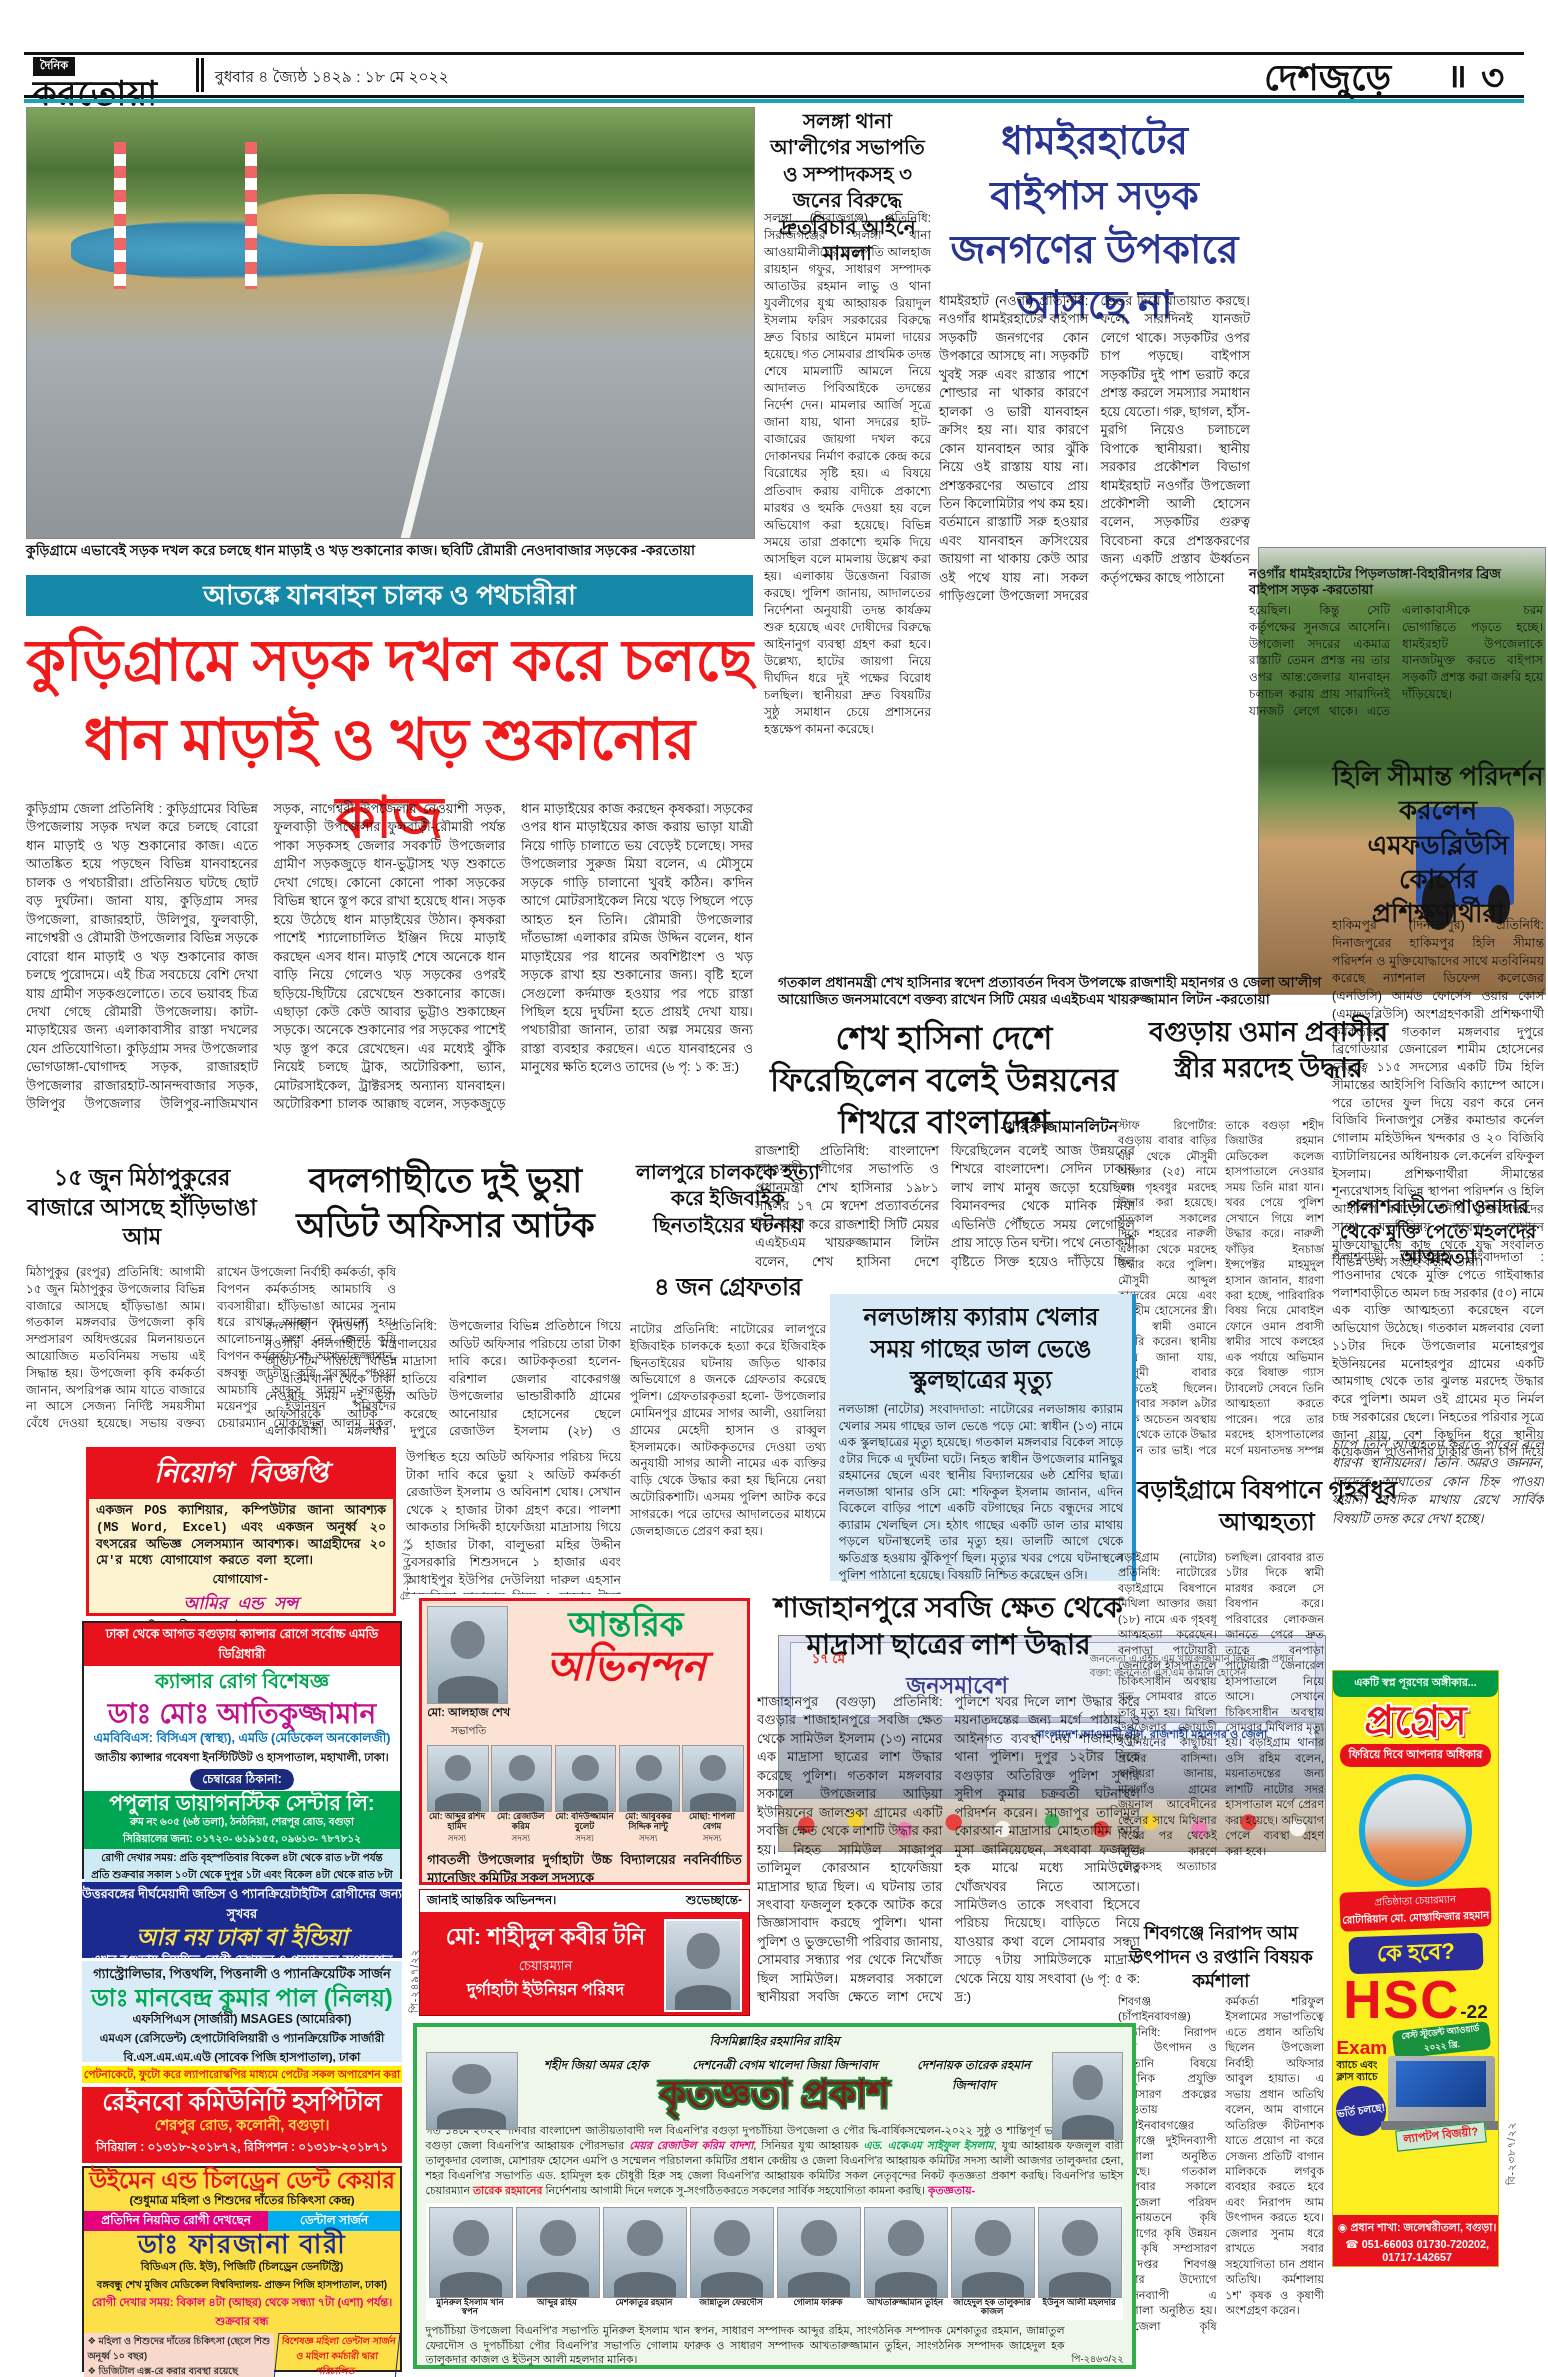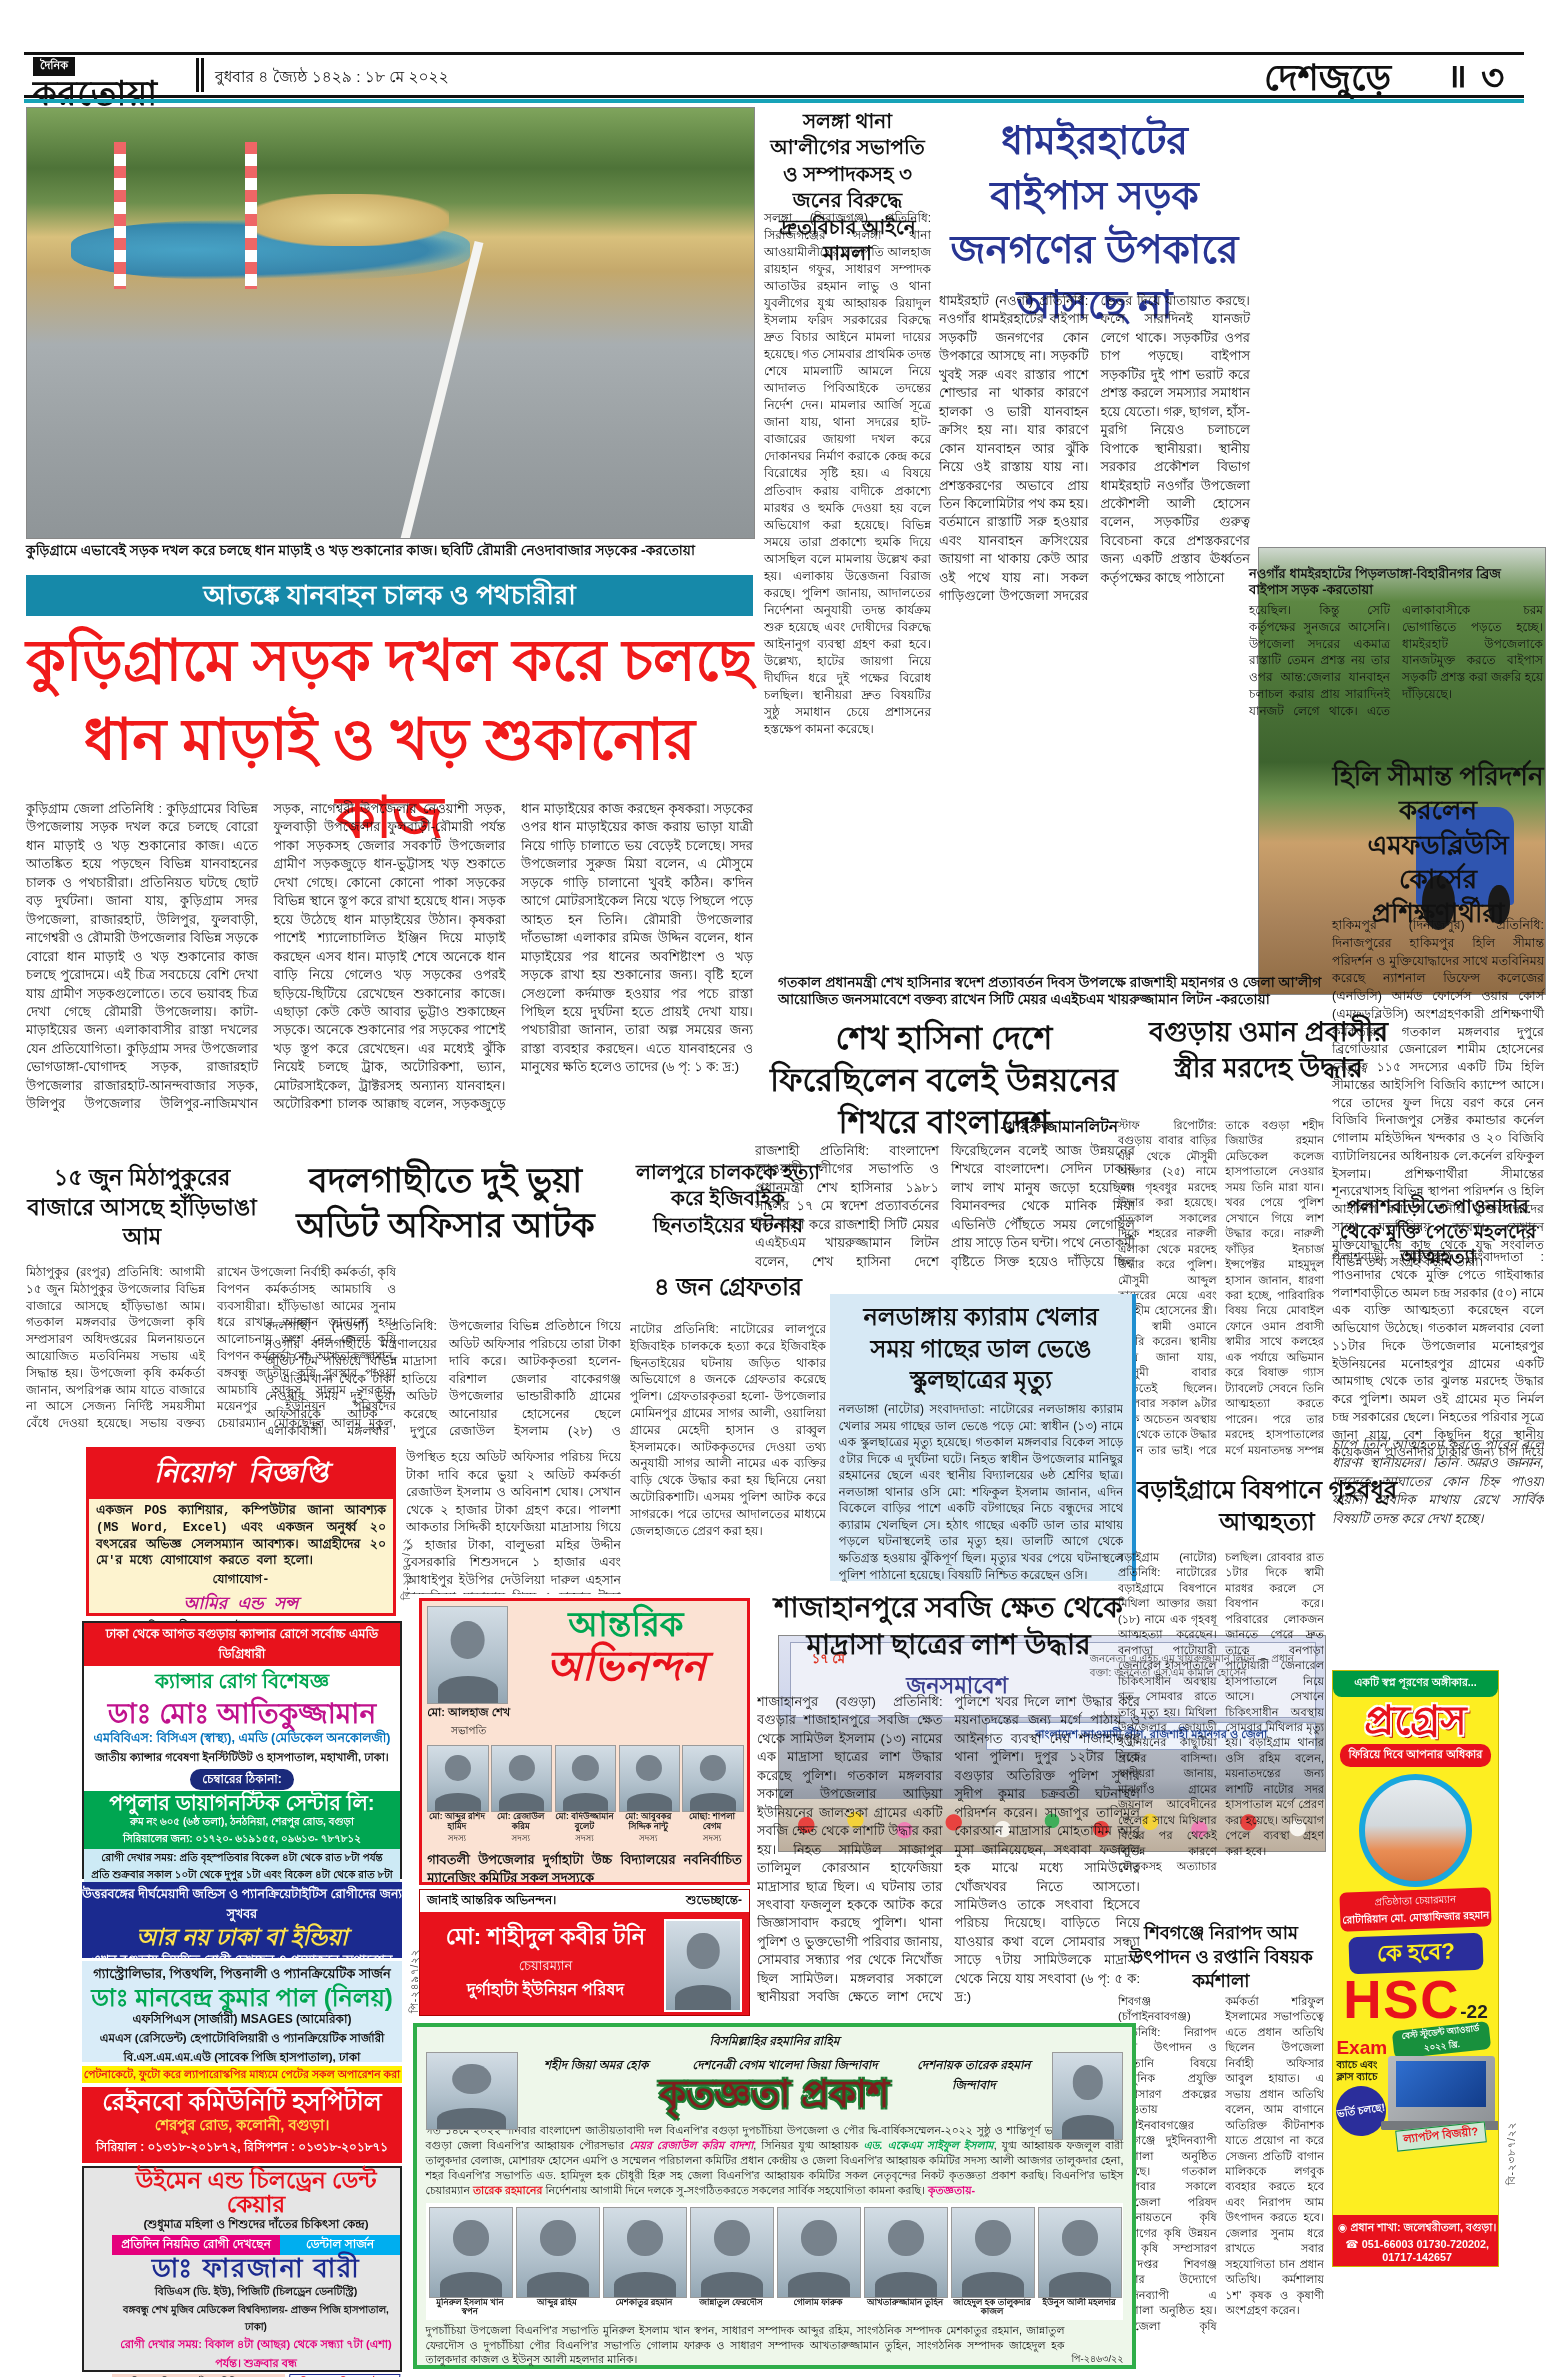--- a/index.html
+++ b/index.html
@@ -192,21 +192,21 @@
   </div>
 
   <div class="abs c b" style="left:82px;top:2066px;width:320px;height:17px;background:#fff200;color:#e8121c;font-size:10.8px;line-height:17px;">পেটনাকেটে, ফুটো করে ল্যাপারোস্কপির মাধ্যমে পেটের সকল অপারেশন করা হয়।</div>
 
   <div class="abs c" style="left:82px;top:2087px;width:320px;height:76px;background:#e8121c;padding-top:1.7px;box-sizing:border-box;">
     <div class="w b" style="font-size:24px;line-height:1.05;">রেইনবো কমিউনিটি হসপিটাল</div>
     <div class="b" style="color:#ffe34d;font-size:14.6px;">শেরপুর রোড, কলোনী, বগুড়া।</div>
     <div class="w b" style="font-size:12px;">সিরিয়াল : ০১৩১৮-২০১৮৭২, রিসিপশন : ০১৩১৮-২০১৮৭১</div>
   </div>
 
-  <div class="abs" style="left:82px;top:2166px;width:320px;height:206px;border:2.6px solid #222;box-sizing:border-box;background:#e5e5e5;padding-left:28px;">
+  <div class="abs" style="left:82px;top:2166px;width:320px;height:206px;border:2.6px solid #222;box-sizing:border-box;background:#fde047;">
     <div class="c b" style="color:#e8121c;font-size:23px;line-height:1.05;">উইমেন এন্ড চিলড্রেন ডেন্ট কেয়ার</div>
     <div class="c b" style="font-size:11.6px;">(শুধুমাত্র মহিলা ও শিশুদের দাঁতের চিকিৎসা কেন্দ্র)</div>
     <div style="display:flex;">
       <div class="c w b" style="flex:1.4;background:#e5007d;font-size:12px;">প্রতিদিন নিয়মিত রোগী দেখছেন</div>
       <div class="c w b" style="flex:1;background:#00aeef;font-size:12px;">ডেন্টাল সার্জন</div>
     </div>
     <div class="c b" style="color:#1b2a8f;font-size:26px;line-height:1.05;letter-spacing:1.7px;">ডাঃ ফারজানা বারী</div>
     <div class="c b" style="font-size:10.8px;">বিডিএস (ডি. ইউ), পিজিটি (চিলড্রেন ডেনটিস্ট্রি)</div>
     <div class="c" style="font-size:10px;font-weight:bold;">বঙ্গবন্ধু শেখ মুজিব মেডিকেল বিশ্ববিদ্যালয়- প্রাক্তন পিজি হাসপাতাল, ঢাকা)</div>
     <div class="c b" style="color:#e5007d;font-size:11.2px;">রোগী দেখার সময়: বিকাল ৪টা (আছর) থেকে সন্ধ্যা ৭টা (এশা) পর্যন্ত। শুক্রবার বন্ধ</div>

